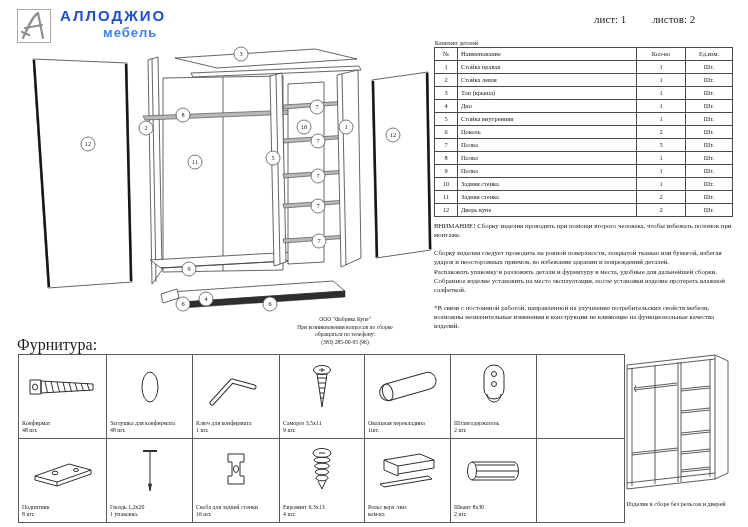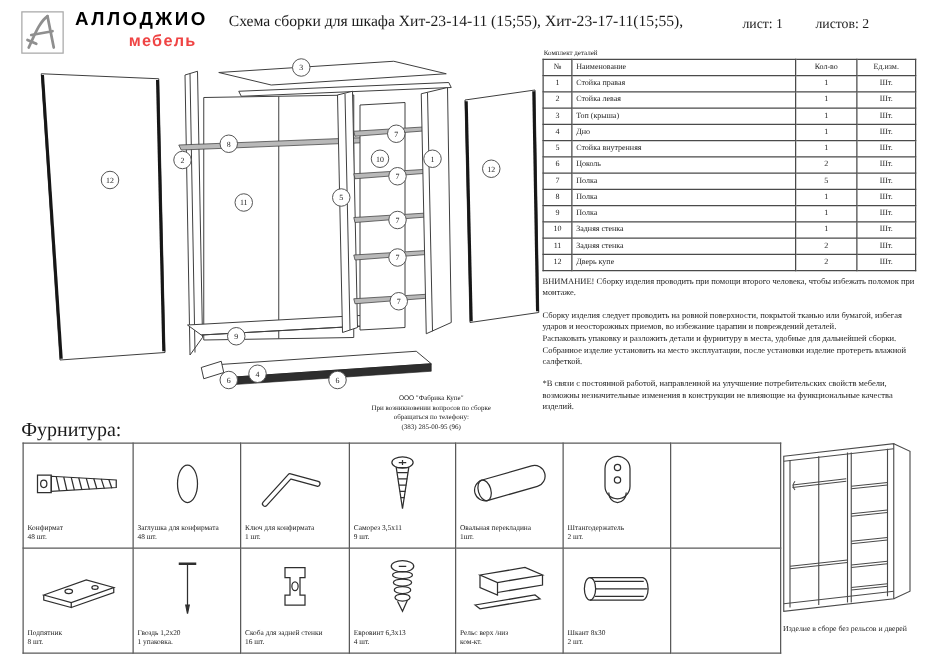--- a/index.html
+++ b/index.html
@@ -5,22 +5,22 @@
   html,body{margin:0;padding:0;}
   body{
     width:748px;height:527px;background:#ffffff;position:relative;overflow:hidden;
     font-family:"Liberation Serif", serif;color:#1c1c1c;
   }
   .abs{position:absolute;}
   
   .logo{left:16px;top:8px;display:flex;align-items:flex-start;}
   .logo-mark{width:36px;height:36px;}
   .logo-text{margin-left:8px;font-family:"Liberation Sans",sans-serif;font-weight:bold;}
-  .logo-brand{color:#000000;font-size:15px;letter-spacing:2px;line-height:1.1;}
-  .logo-sub{color:#ef4444;font-size:13px;letter-spacing:1px;text-align:center;margin-left:34px;}
+  .logo-brand{color:#1d4ed8;font-size:15px;letter-spacing:2px;line-height:1.1;}
+  .logo-sub{color:#3b82f6;font-size:13px;letter-spacing:1px;text-align:center;margin-left:34px;}
   .title{left:183px;top:9px;font-size:12.5px;line-height:1.3;white-space:nowrap;}
   .sheet-info{left:594px;top:13px;font-family:Liberation Serif, serif;font-size:11px;white-space:nowrap;}
   .sheet-info span{margin-right:26px;}
   
   .parts-caption{left:435px;top:40px;font-size:5.6px;}
   table.parts{left:434px;top:47px;border-collapse:collapse;table-layout:fixed;}
   table.parts td,table.parts th{border:0.7px solid #4a4a4a;font-size:6.4px;font-weight:normal;
     padding:2.8px 3px;line-height:1;overflow:hidden;white-space:nowrap;}
   .c-num{width:16px;text-align:center;}
   .c-name{width:172px;text-align:left;}
@@ -69,21 +69,20 @@
         <path d="M6,24 L13,27"></path>
       </g>
     </svg>
     <div class="logo-text">
       <div class="logo-brand">АЛЛОДЖИО</div>
       <div class="logo-sub">мебель</div>
     </div>
   </div>
 
   <div class="abs title">
-    <div>Схема сборки для шкафа Хит-23-14-11 (15;55), Хит-23-17-11(15;55),</div>
   </div>
 
   <div class="abs sheet-info">
     <span>лист: 1</span><span>листов: 2</span>
   </div>
 
   <div class="abs parts-caption">Комплект деталей</div>
 
   <table class="abs parts">
     <tbody>

